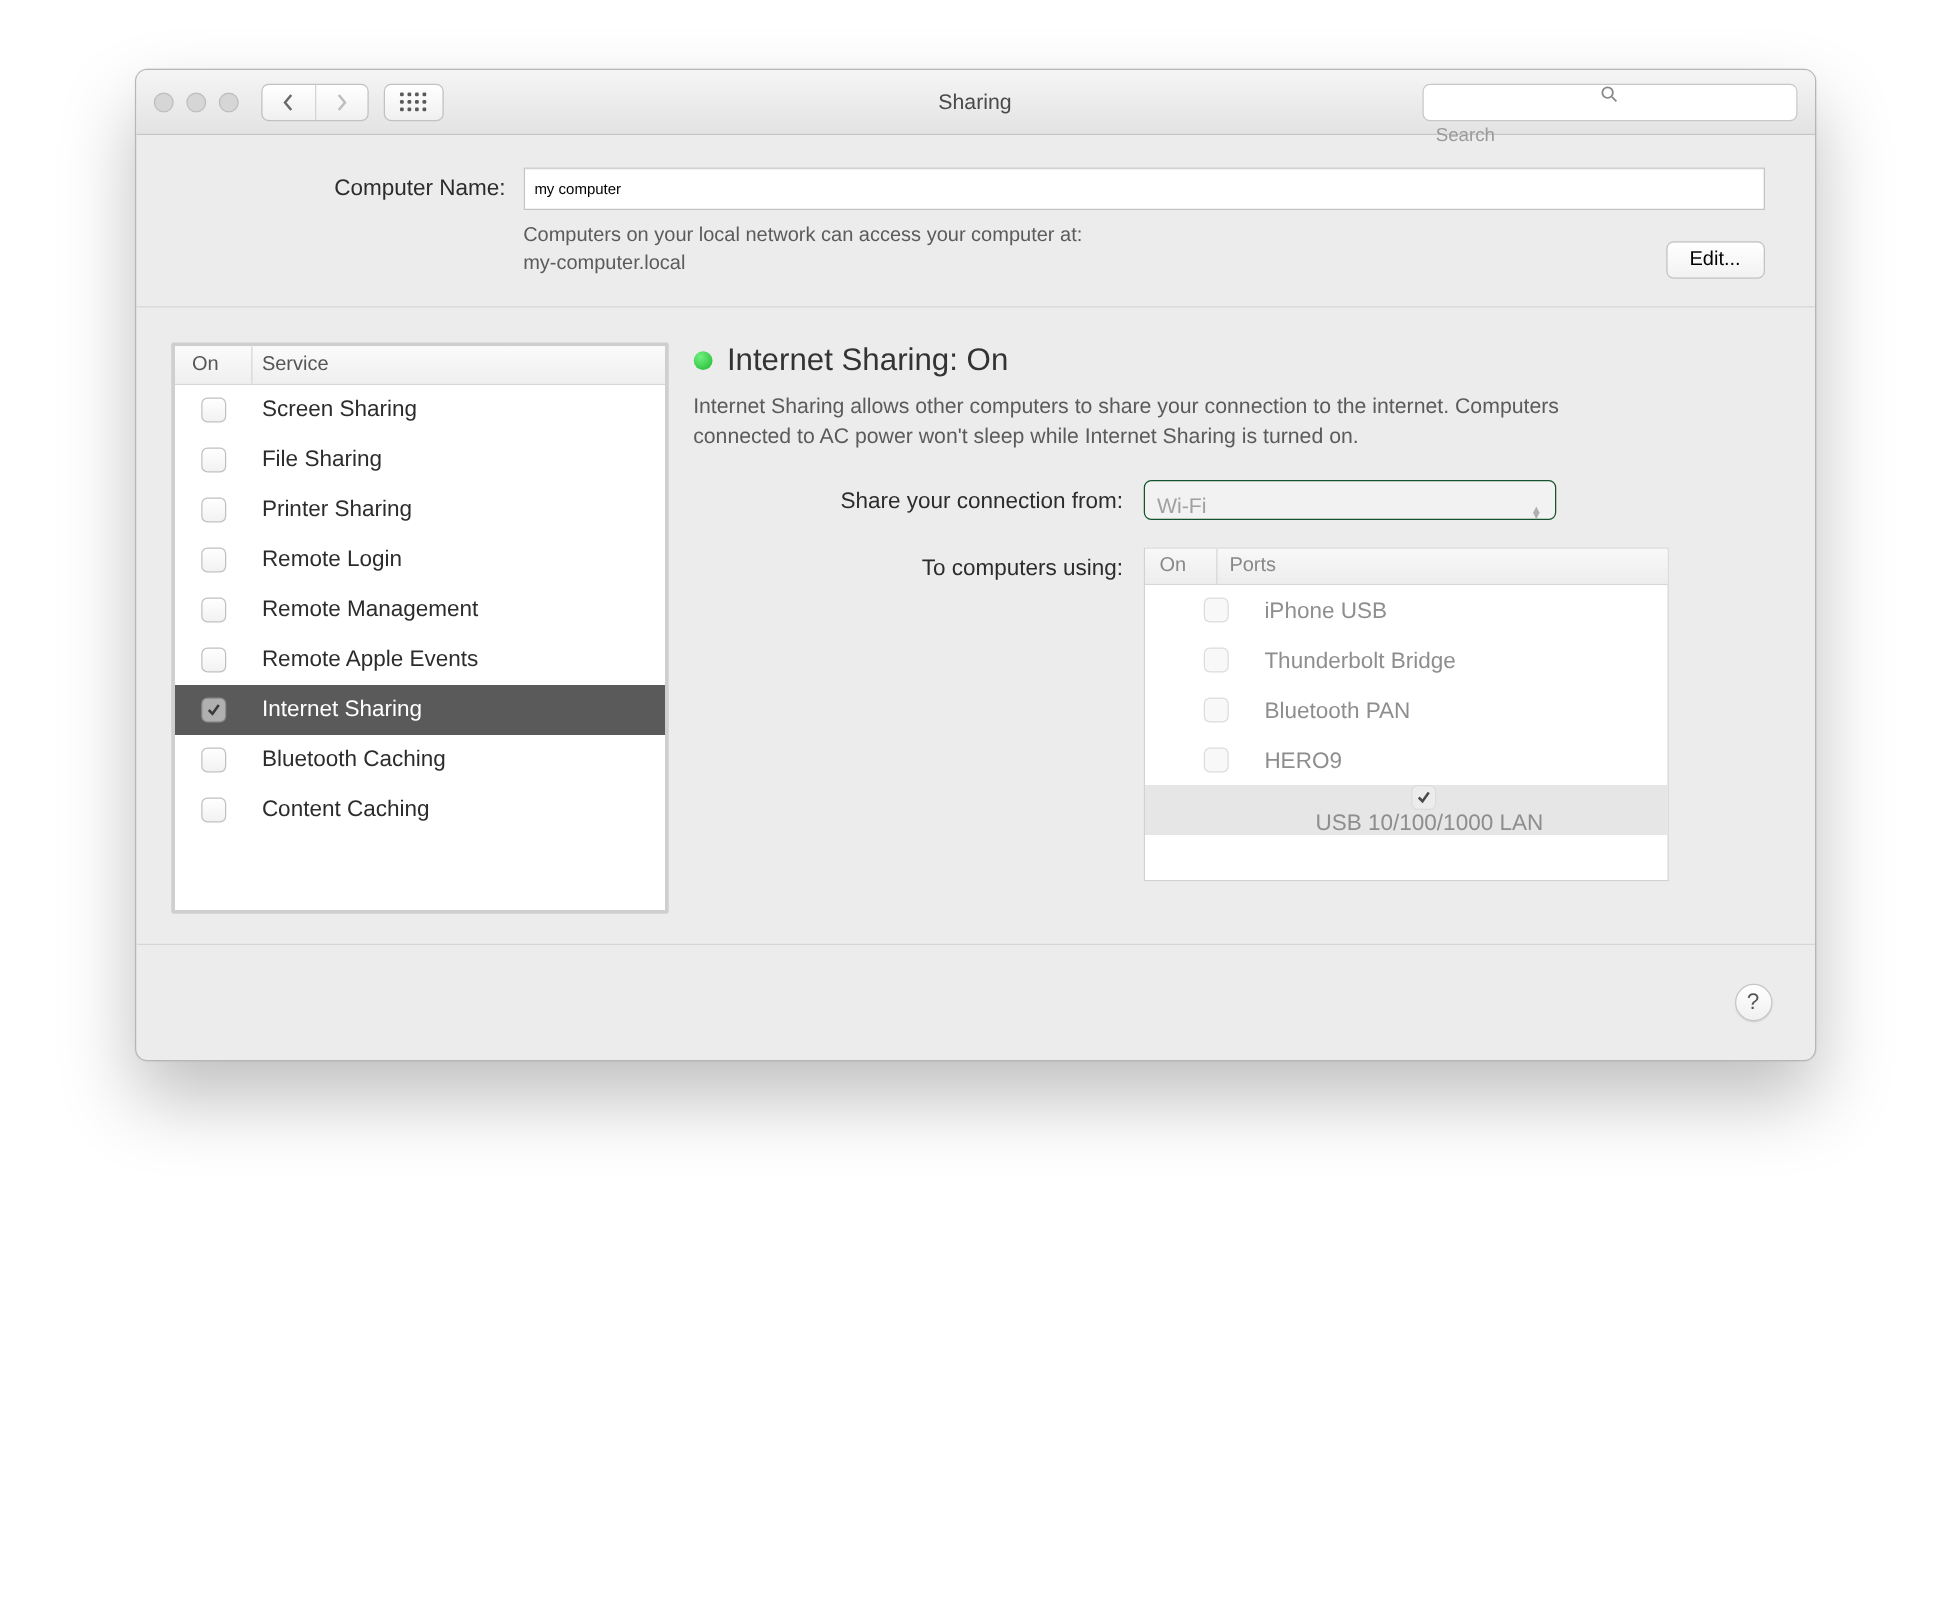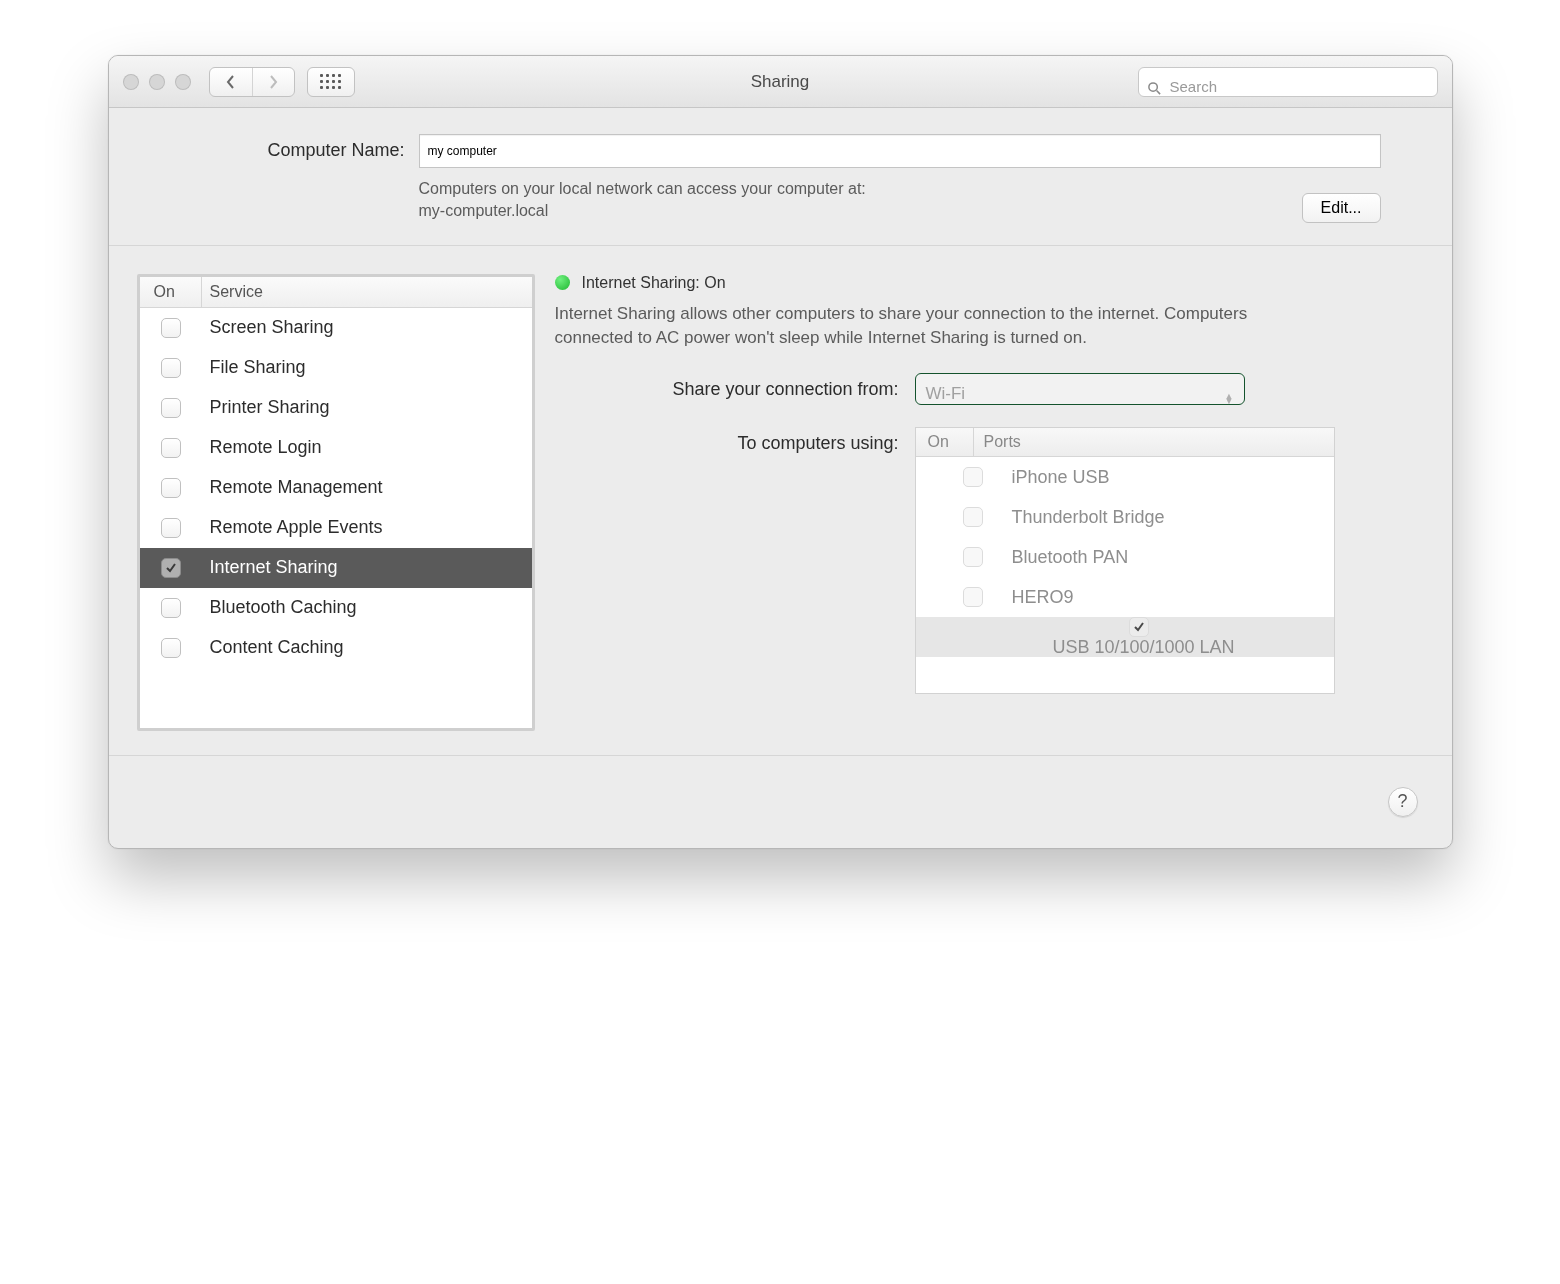--- a/index.html
+++ b/index.html
@@ -87,33 +87,33 @@
   .wintitle {
     position: absolute; left: 0; right: 0; text-align: center;
     font-size: 17px; color: #4a4a4a; pointer-events: none;
   }
   .searchbox {
     margin-left: auto;
     height: 30px; width: 300px;
     background: #ffffff;
     border: 1px solid #c8c8c8;
     border-radius: 6px;
-    display: flex; align-items: flex-end;
-    padding: 0 8px; gap: 6px;
+    display: flex; align-items: center;
+    padding: 0 8px; gap: 16px; flex-direction: column;
   }
   .searchbox input {
     border: none; outline: none; background: transparent;
     font-size: 15px; width: 100%; color: var(--text);
   }
   .searchbox input::placeholder { color: #9a9a9a; }
   .searchbox svg { width: 15px; height: 15px; fill:#7c7c7c; flex-shrink:0; }
 
   
   .upper {
-    padding: 26px 71px 22px 50px;
+    padding: 26px 40px 22px 50px;
     border-bottom: 1px solid #d6d6d6;
   }
   .row { display: flex; align-items: flex-start; }
   .label-col {
     width: 260px; text-align: right; padding-right: 14px;
     padding-top: 6px;
     font-size: 18px;
   }
   .field-col { flex: 1; }
   input.textfield {
@@ -193,21 +193,21 @@
   .svc-row.selected .chk { background:#b0b0b0; border-color:#8c8c8c; }
   .svc-row.selected .chk svg path { stroke:#3a3a3a; }
 
   
   .right { flex:1; }
   .status-line { display:flex; align-items:center; gap:12px; margin-bottom: 10px; }
   .status-dot {
     width: 15px; height: 15px; border-radius:50%;
     background: radial-gradient(circle at 35% 30%, #6ff07f, #1fb730);
   }
-  .status-title { font-size: 16px; color:#333; }
+  .status-title { font-size: 25px; color:#333; }
   .desc { font-size: 17px; color: var(--text-dim); line-height: 1.45; margin-bottom: 22px; max-width: 760px; }
   .form-row { display:flex; align-items:center; margin-bottom: 22px; }
   .form-label { width: 360px; text-align:right; padding-right: 16px; font-size: 18px; }
   .form-field { flex:1; }
   .select-disabled {
     height: 32px; width: 330px;
     border: 1px solid #14532d;
     border-radius: 6px;
     background: #f2f2f2;
     color: #a0a0a0;

